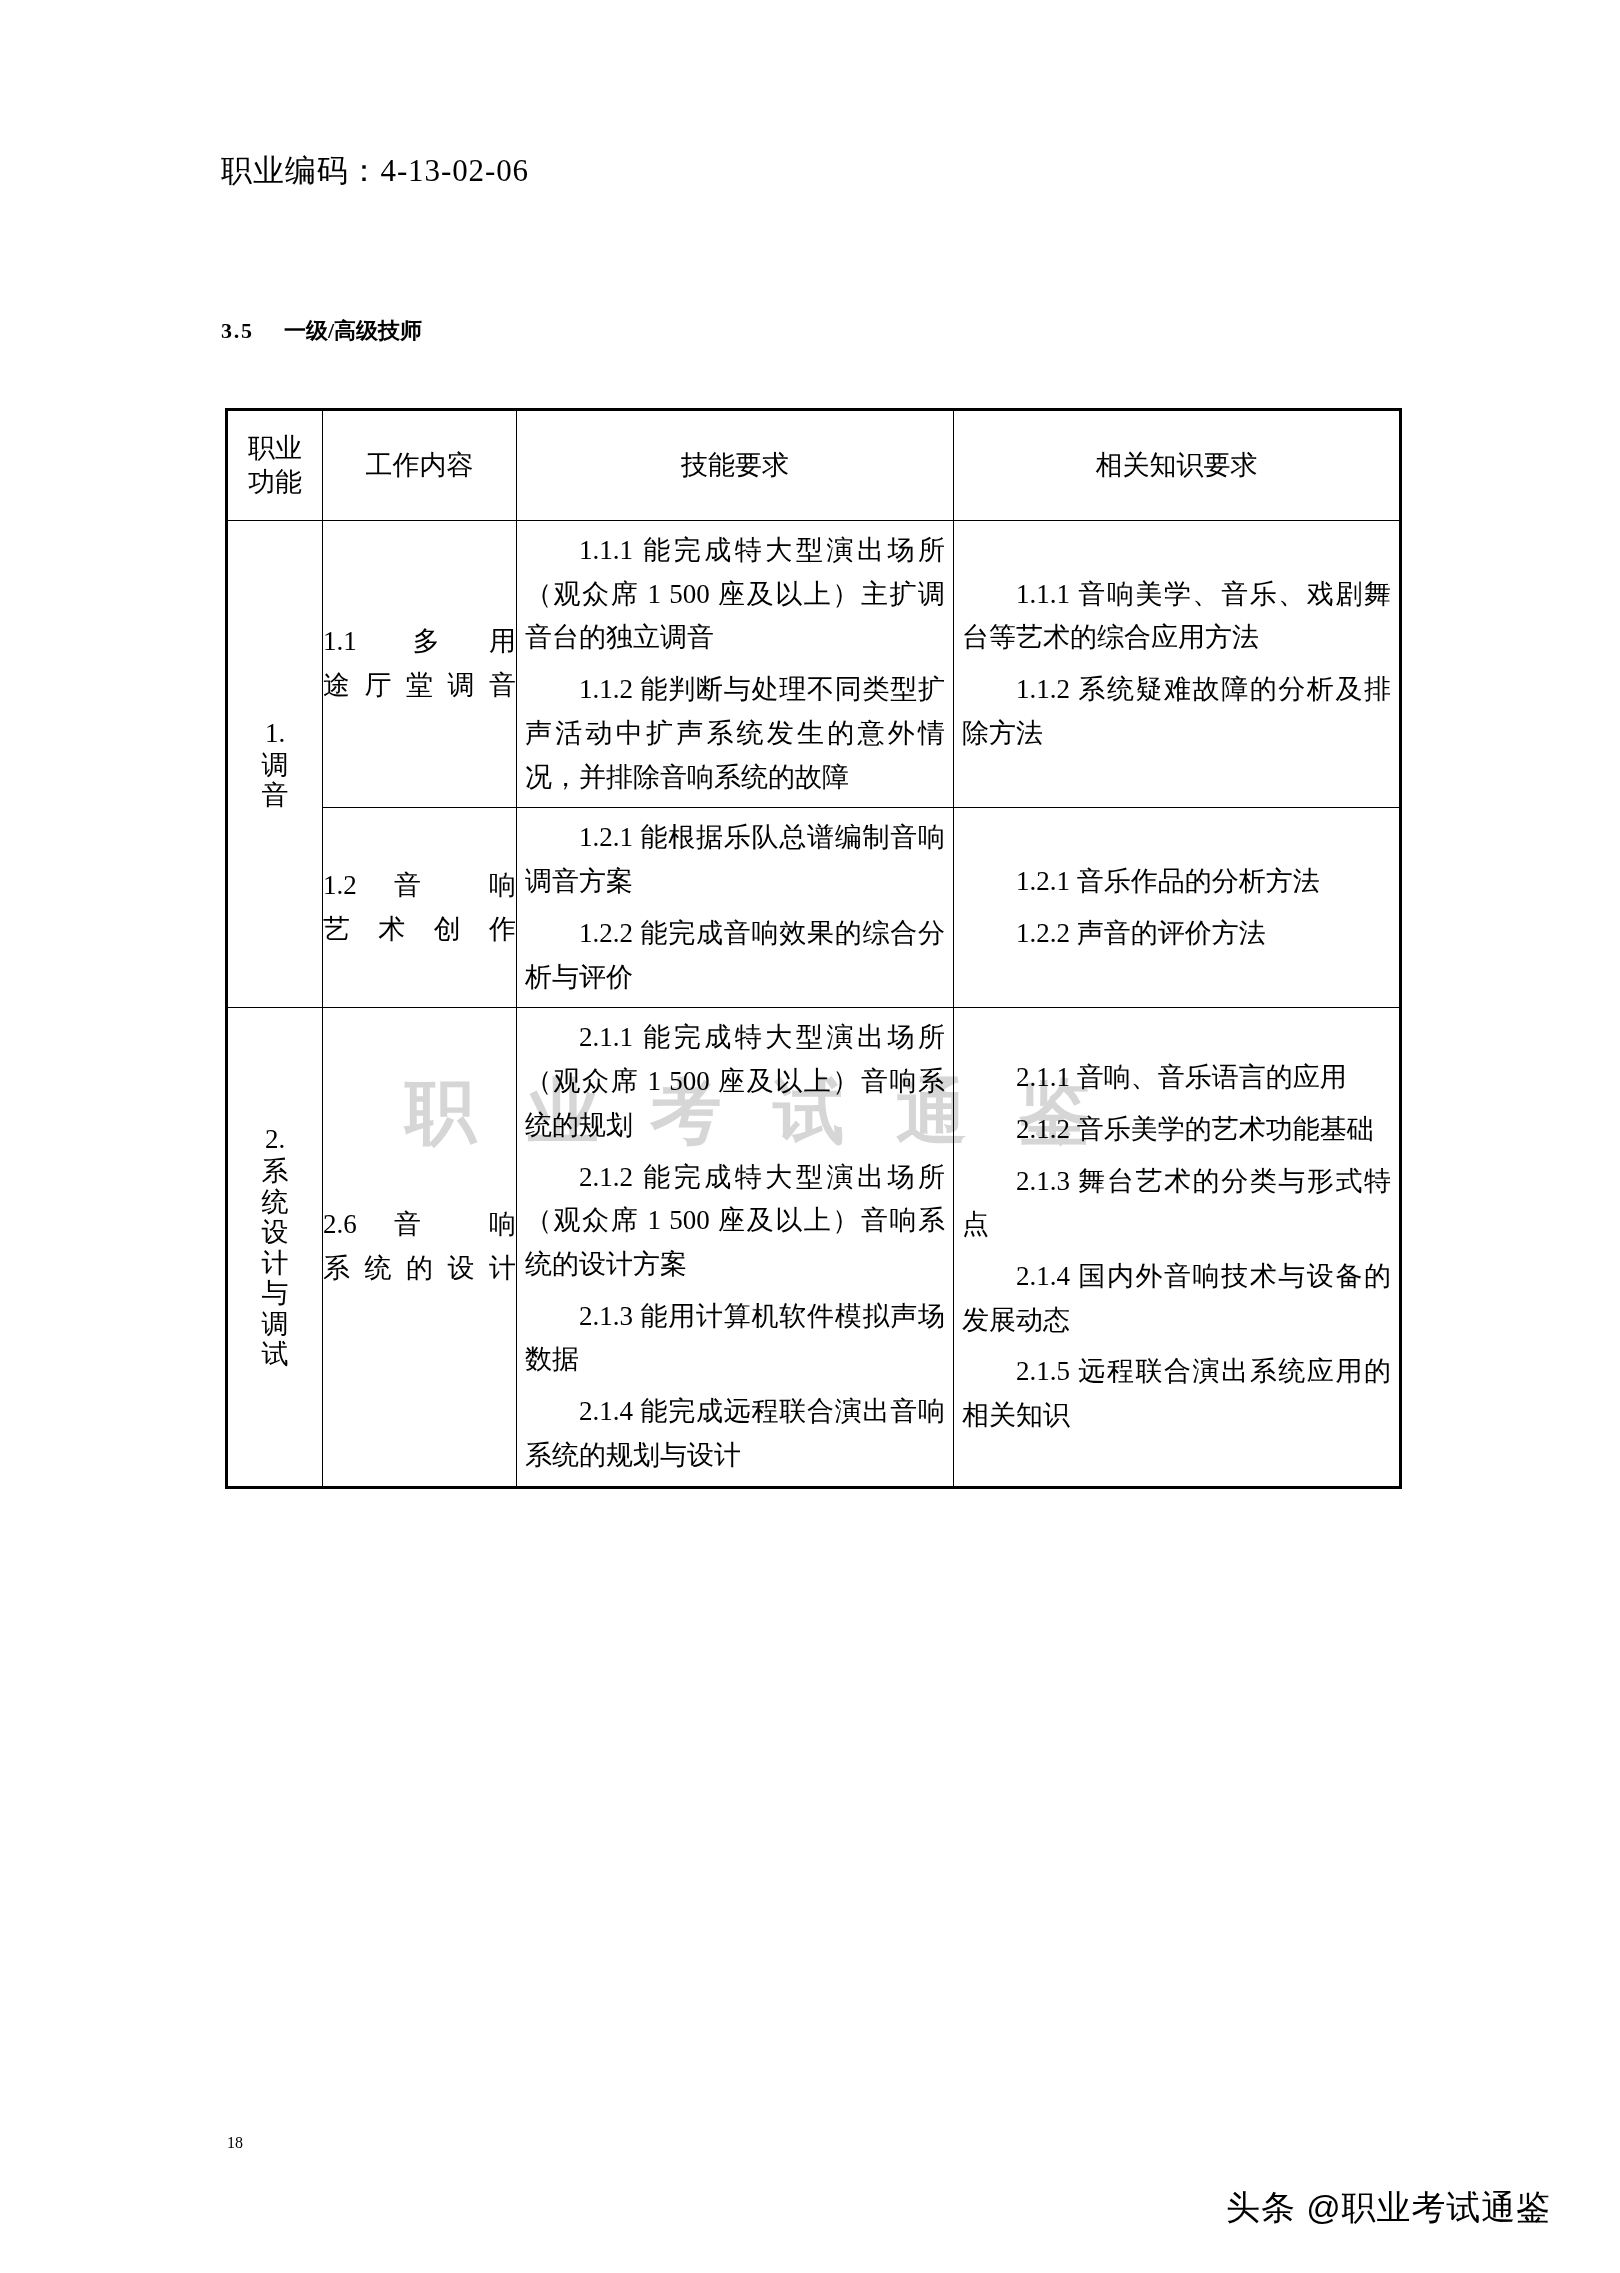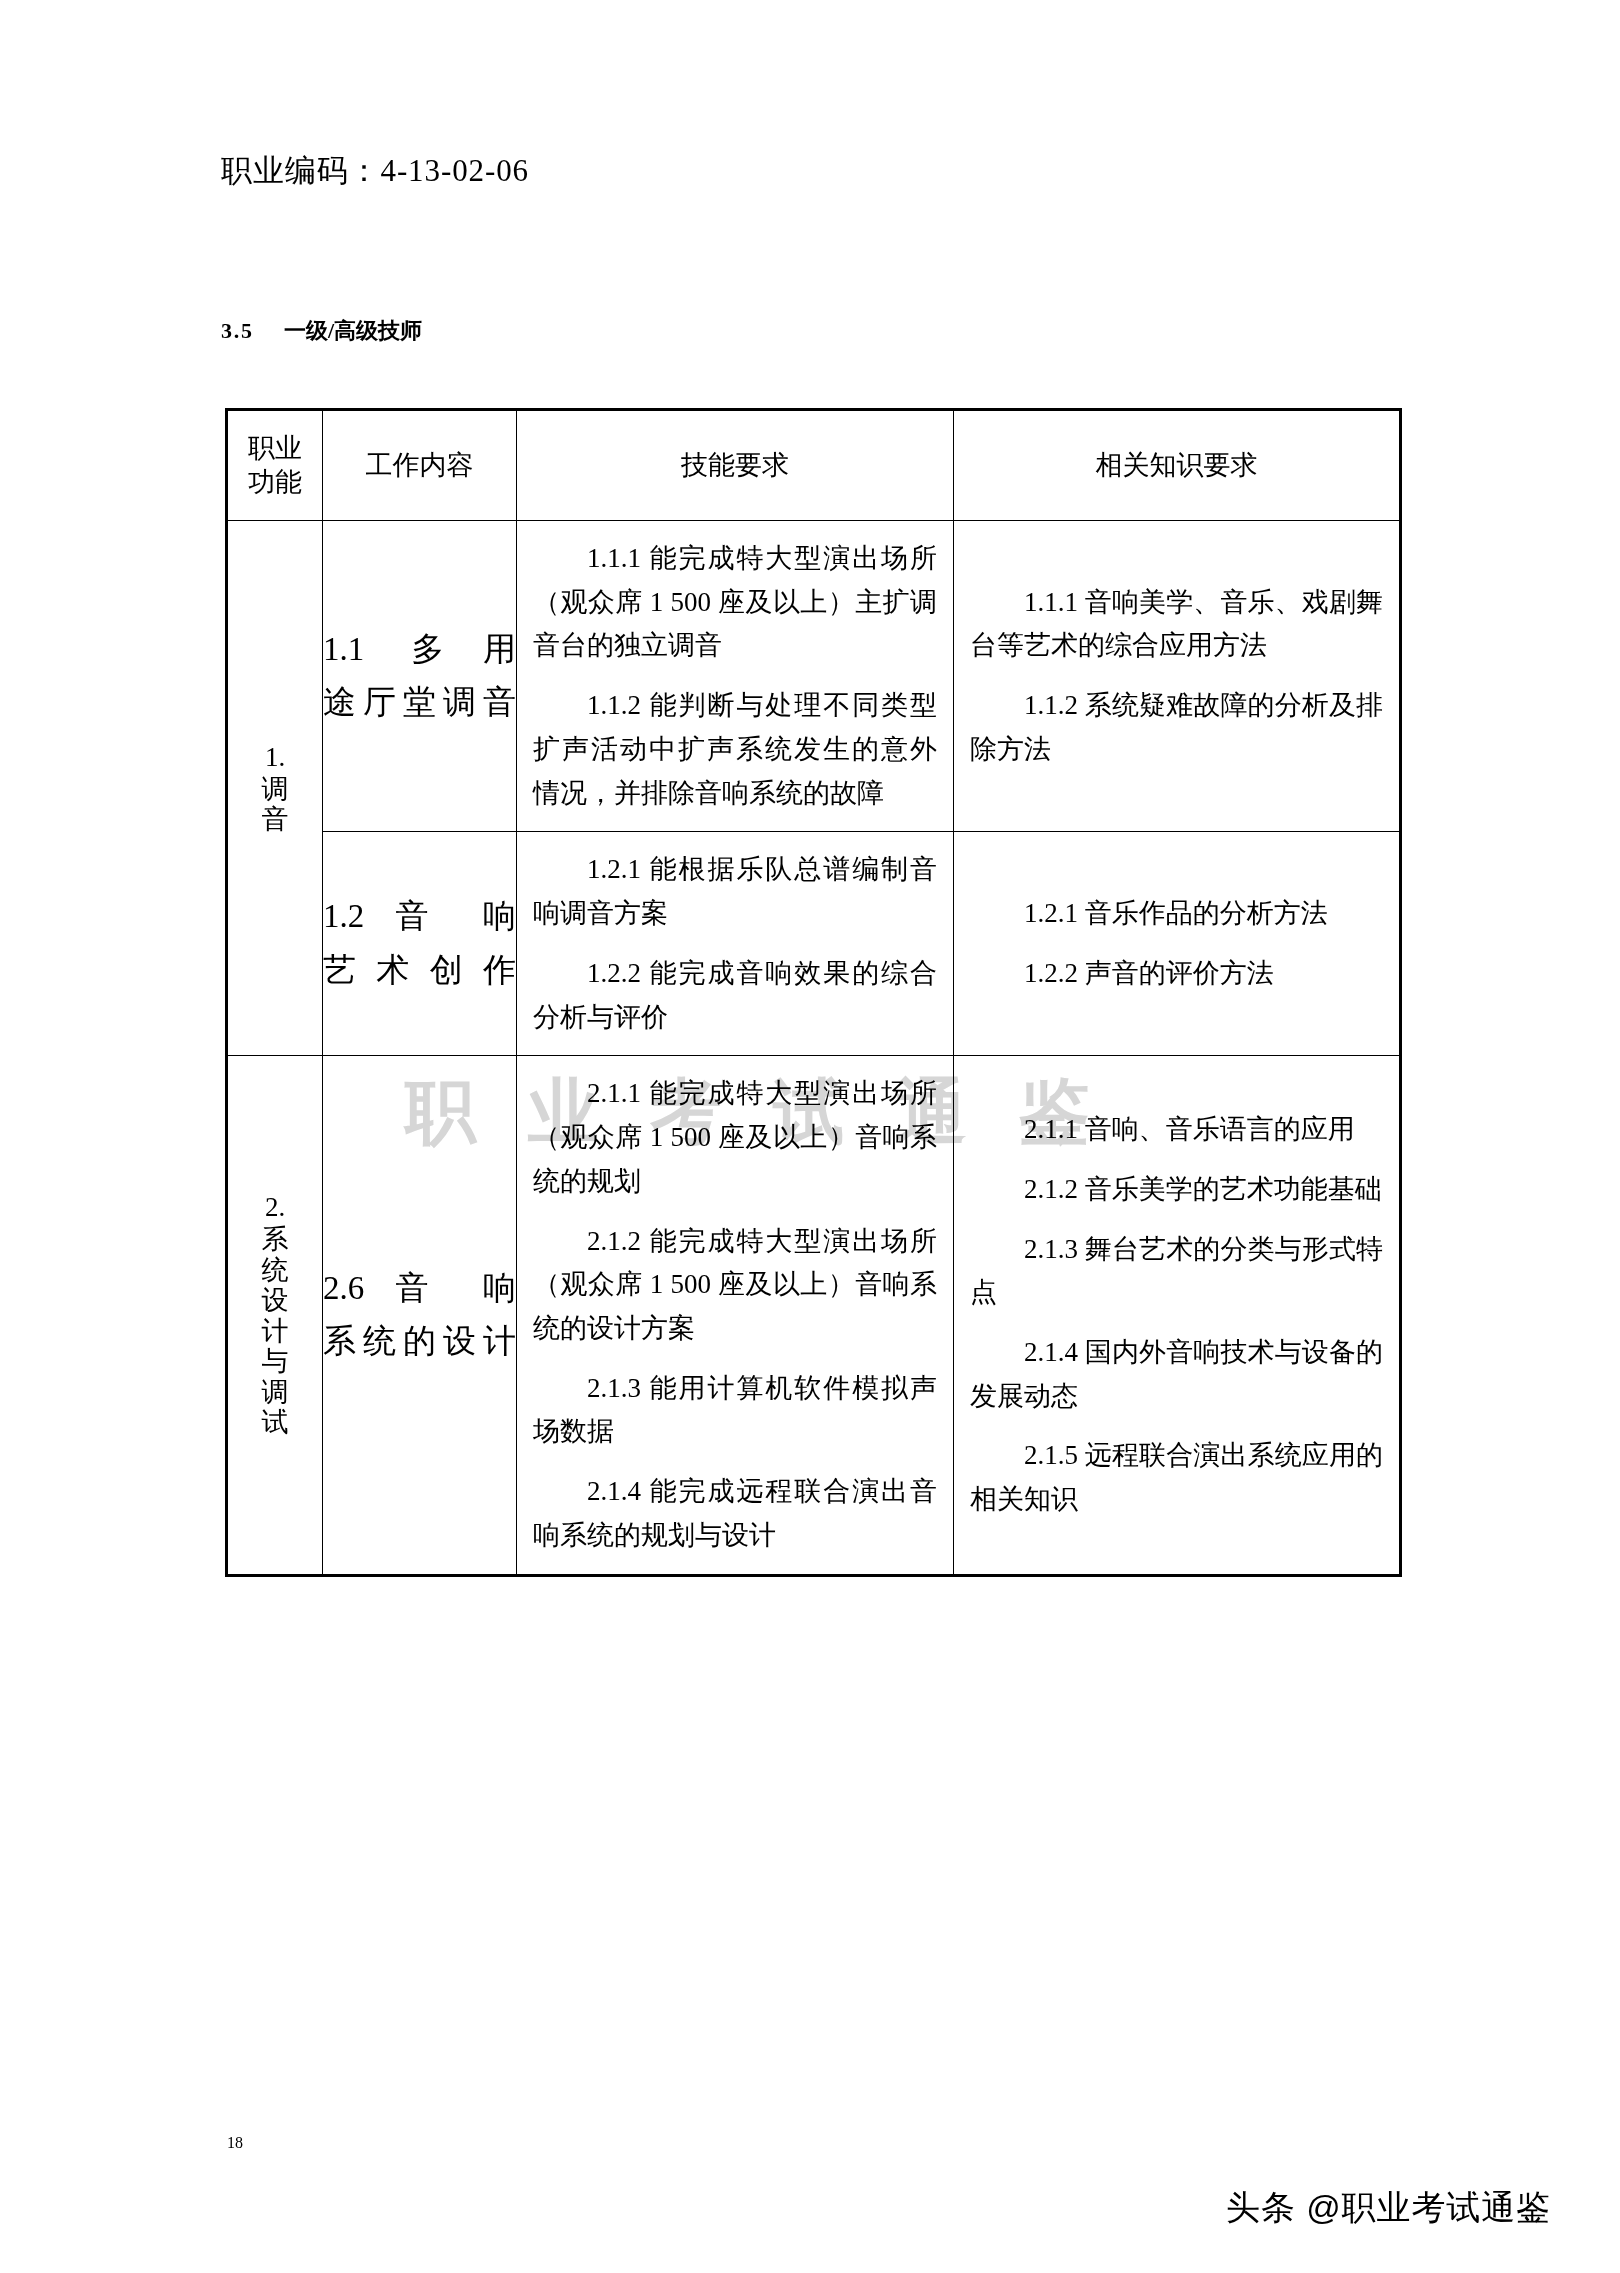--- a/index.html
+++ b/index.html
@@ -105,21 +105,21 @@
     margin-bottom: 1.8px;
   }
   .func-chars {
     display: flex;
     flex-direction: column;
     align-items: center;
     line-height: 1.13;
   }
 
   .work-cell {
-    font-size: 33px;
+    font-size: 27px;
     line-height: 1.62;
     padding: 0 12.5px;
     text-align: justify;
     text-align-last: justify;
   }
   .work-cell .wline {
     display: block;
     white-space: nowrap;
     text-align: center;
   }
@@ -129,21 +129,21 @@
     text-align-last: justify;
   }
 
   .body-cell {
     font-size: 27px;
     line-height: 1.62;
     padding: 14.3px 14.3px;
     vertical-align: middle;
   }
   .body-cell p {
-    margin: 16px;
+    margin: 8px;
     text-indent: 2em;
     text-align: justify;
     text-justify: inter-ideograph;
   }
 
   
   .page-number {
     position: absolute;
     left: 227px;
     top: 2134px;

